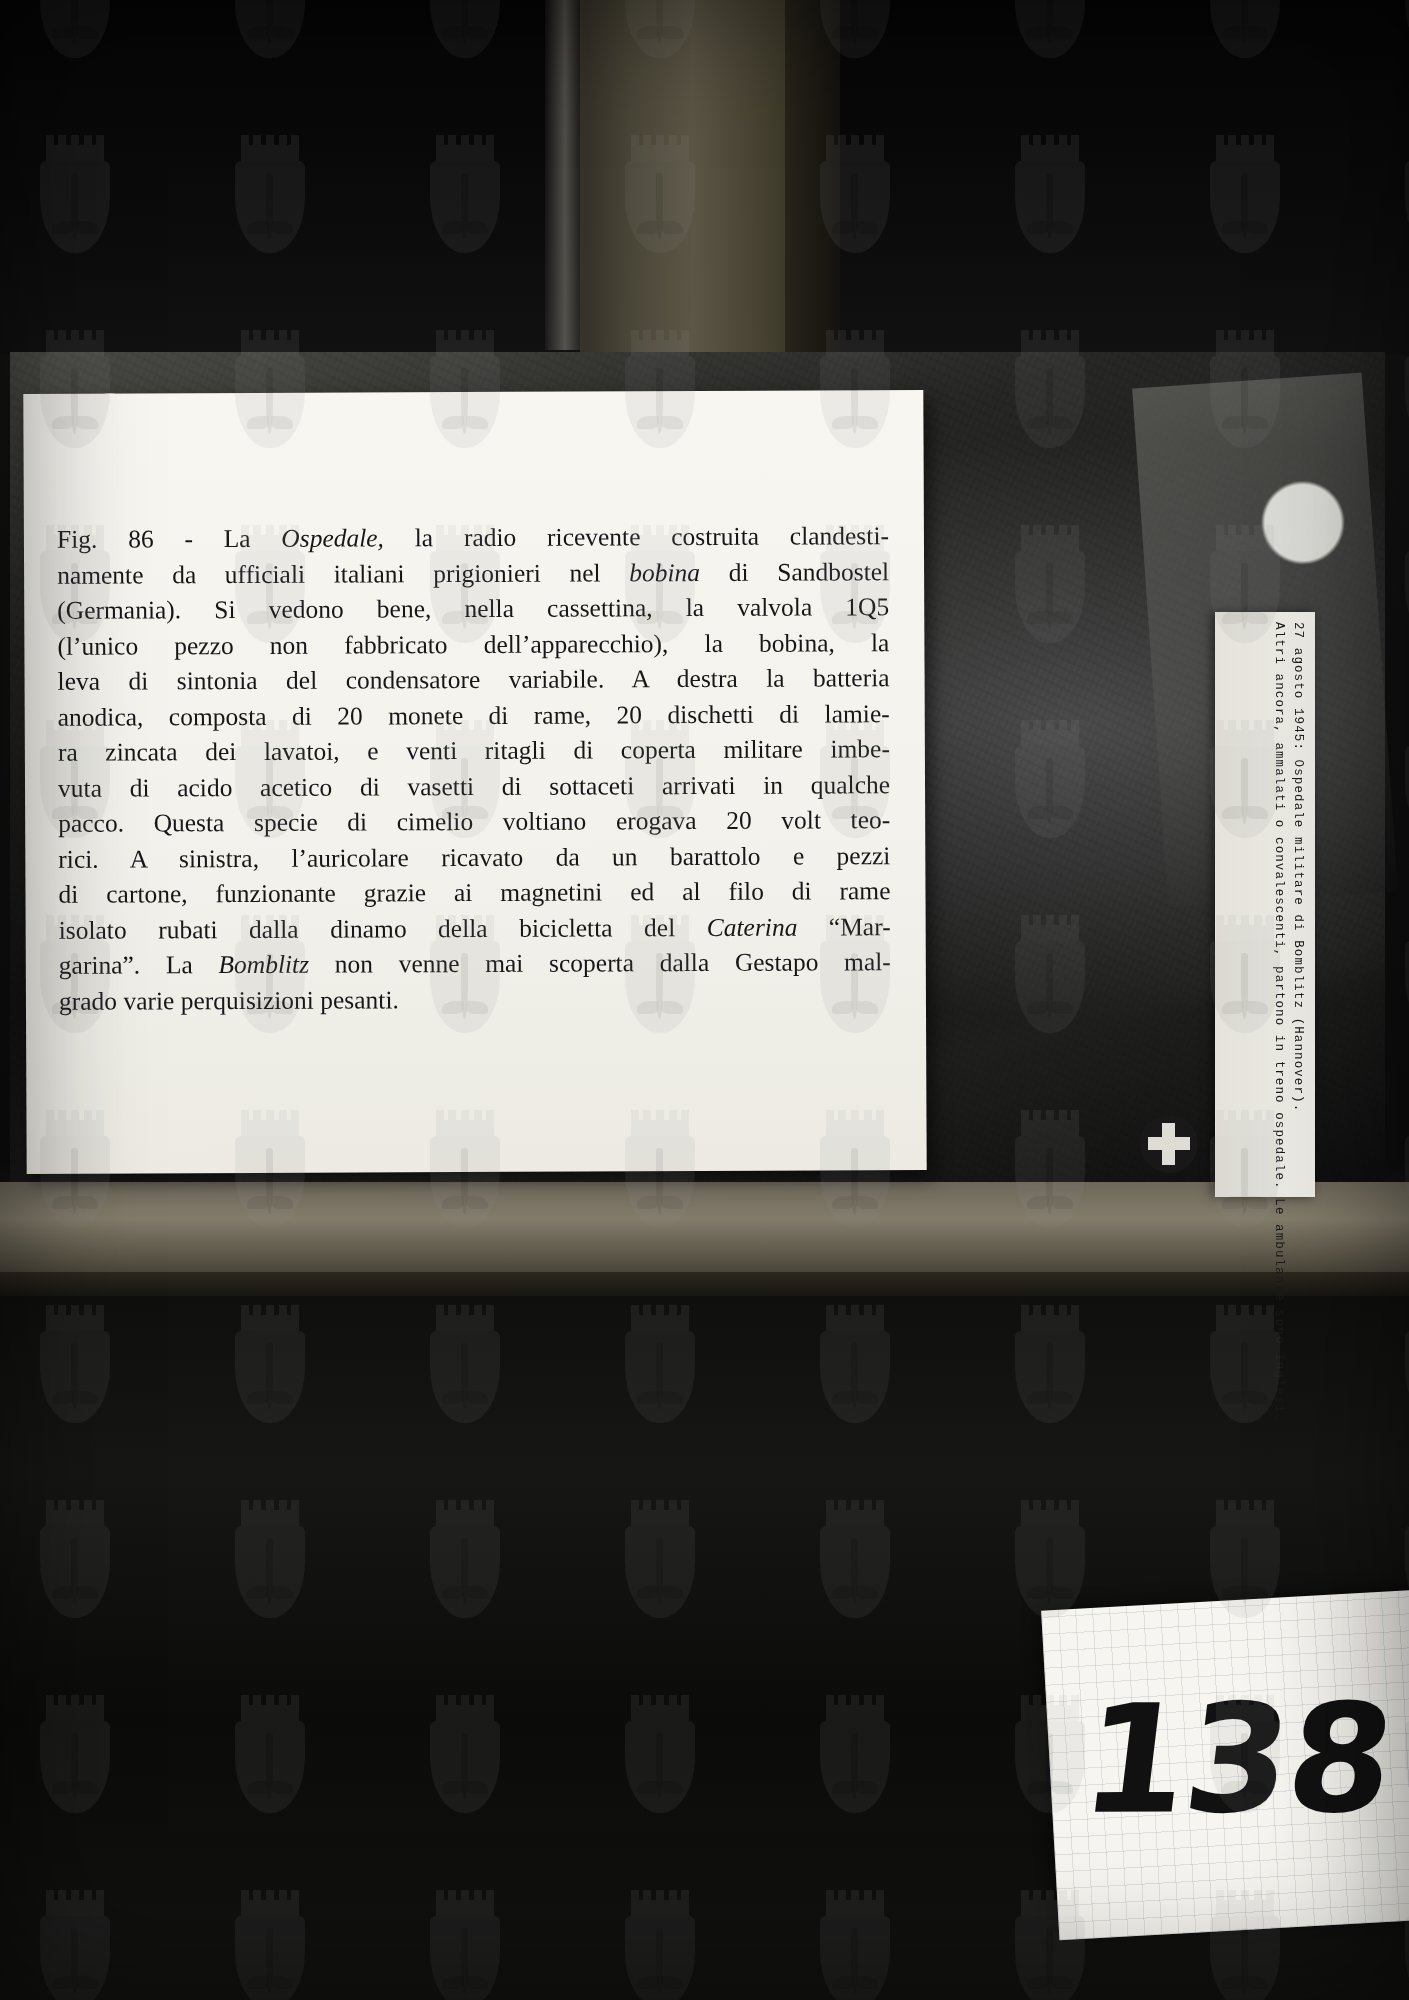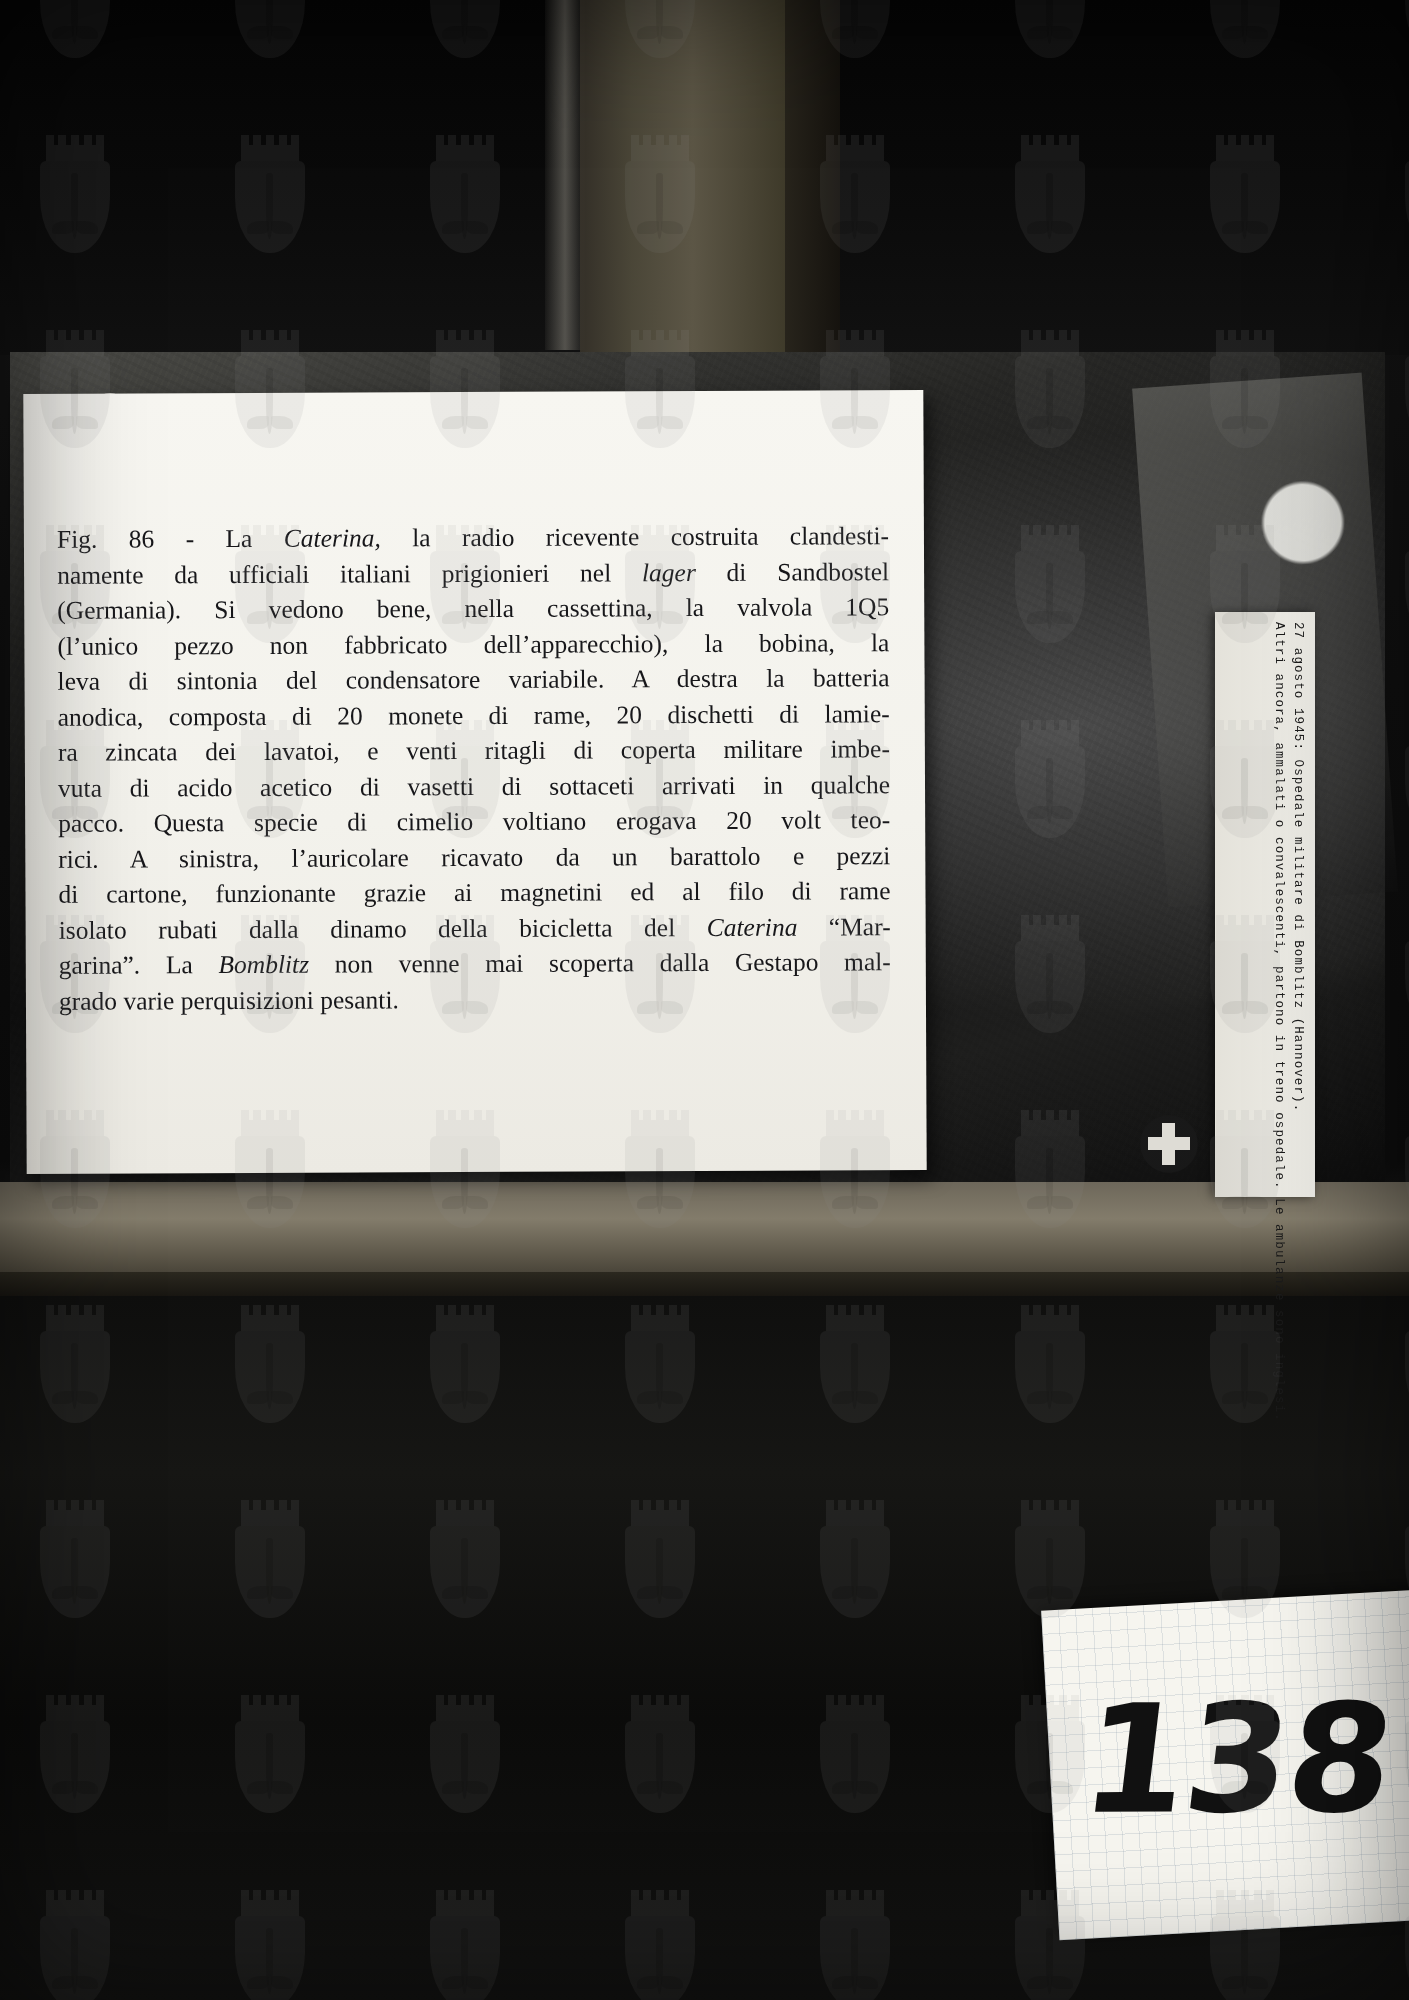--- a/index.html
+++ b/index.html
@@ -265,22 +265,22 @@
   <div class="photo-blob"></div>
   <div class="photo-flag"></div>
   <div class="photo-cross2"></div>
 
   <div class="bg-table"></div>
   <div class="bg-table-edge"></div>
   <div class="bg-lower"></div>
 
   <div class="caption-card">
     <div class="caption-text" id="caption-text">
-        <div style="text-align: justify; text-align-last: justify; white-space: normal;">Fig. 86 - La <i>Caterina,</i> la radio ricevente costruita clandesti-</div>
-        <div style="text-align: justify; text-align-last: justify; white-space: normal;">namente da ufficiali italiani prigionieri nel <i>lager</i> di Sandbostel</div>
+        <div style="text-align: justify; text-align-last: justify; white-space: normal;">Fig. 86 - La <i>Ospedale,</i> la radio ricevente costruita clandesti-</div>
+        <div style="text-align: justify; text-align-last: justify; white-space: normal;">namente da ufficiali italiani prigionieri nel <i>bobina</i> di Sandbostel</div>
         <div style="text-align: justify; text-align-last: justify; white-space: normal;">(Germania). Si vedono bene, nella cassettina, la valvola 1Q5</div>
         <div style="text-align: justify; text-align-last: justify; white-space: normal;">(l’unico pezzo non fabbricato dell’apparecchio), la bobina, la</div>
         <div style="text-align: justify; text-align-last: justify; white-space: normal;">leva di sintonia del condensatore variabile. A destra la batteria</div>
         <div style="text-align: justify; text-align-last: justify; white-space: normal;">anodica, composta di 20 monete di rame, 20 dischetti di lamie-</div>
         <div style="text-align: justify; text-align-last: justify; white-space: normal;">ra zincata dei lavatoi, e venti ritagli di coperta militare imbe-</div>
         <div style="text-align: justify; text-align-last: justify; white-space: normal;">vuta di acido acetico di vasetti di sottaceti arrivati in qualche</div>
         <div style="text-align: justify; text-align-last: justify; white-space: normal;">pacco. Questa specie di cimelio voltiano erogava 20 volt teo-</div>
         <div style="text-align: justify; text-align-last: justify; white-space: normal;">rici. A sinistra, l’auricolare ricavato da un barattolo e pezzi</div>
         <div style="text-align: justify; text-align-last: justify; white-space: normal;">di cartone, funzionante grazie ai magnetini ed al filo di rame</div>
         <div style="text-align: justify; text-align-last: justify; white-space: normal;">isolato rubati dalla dinamo della bicicletta del <i>Caterina</i> “Mar-</div>

